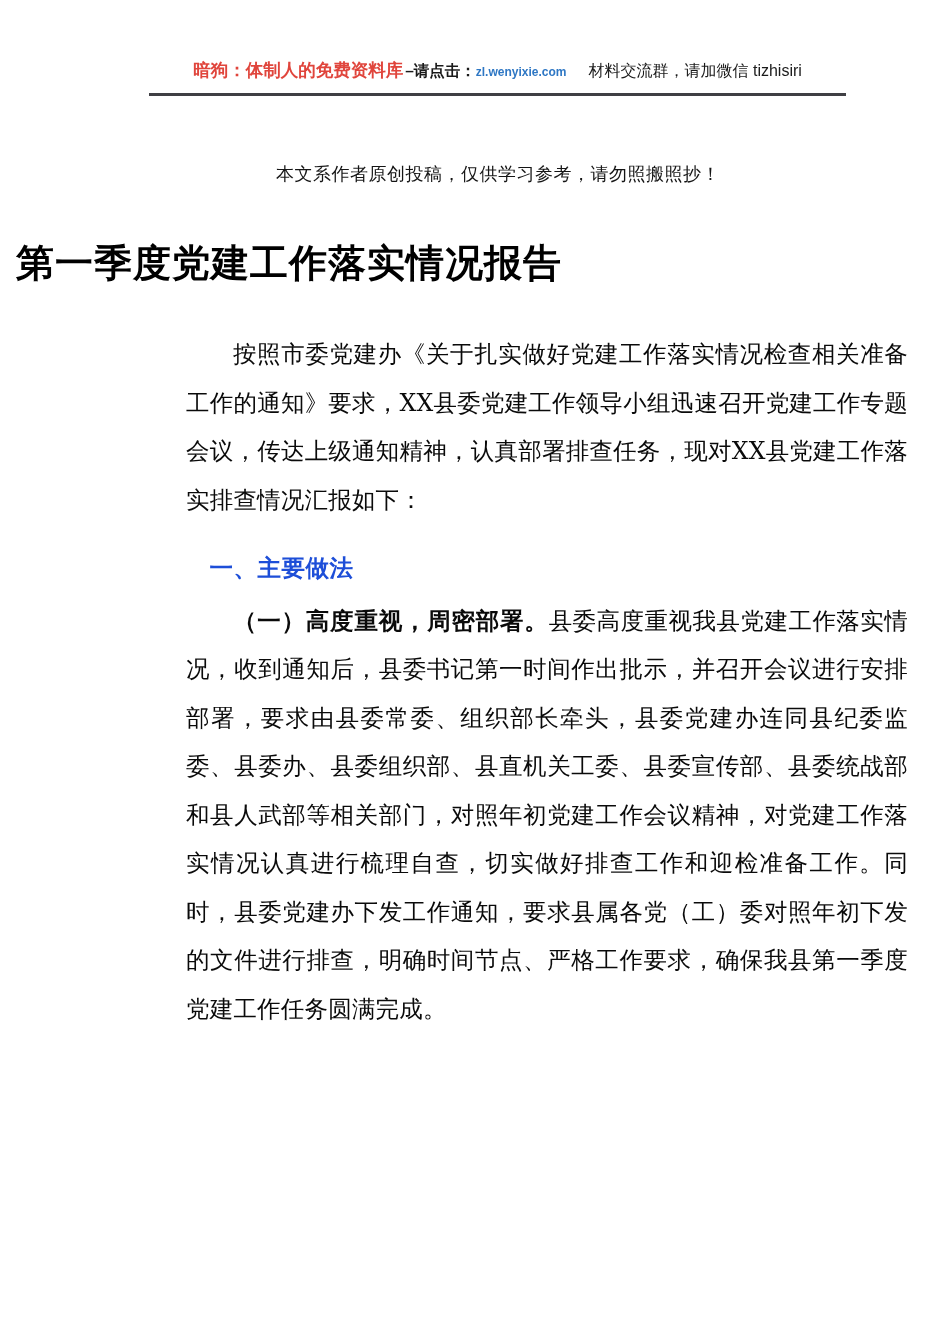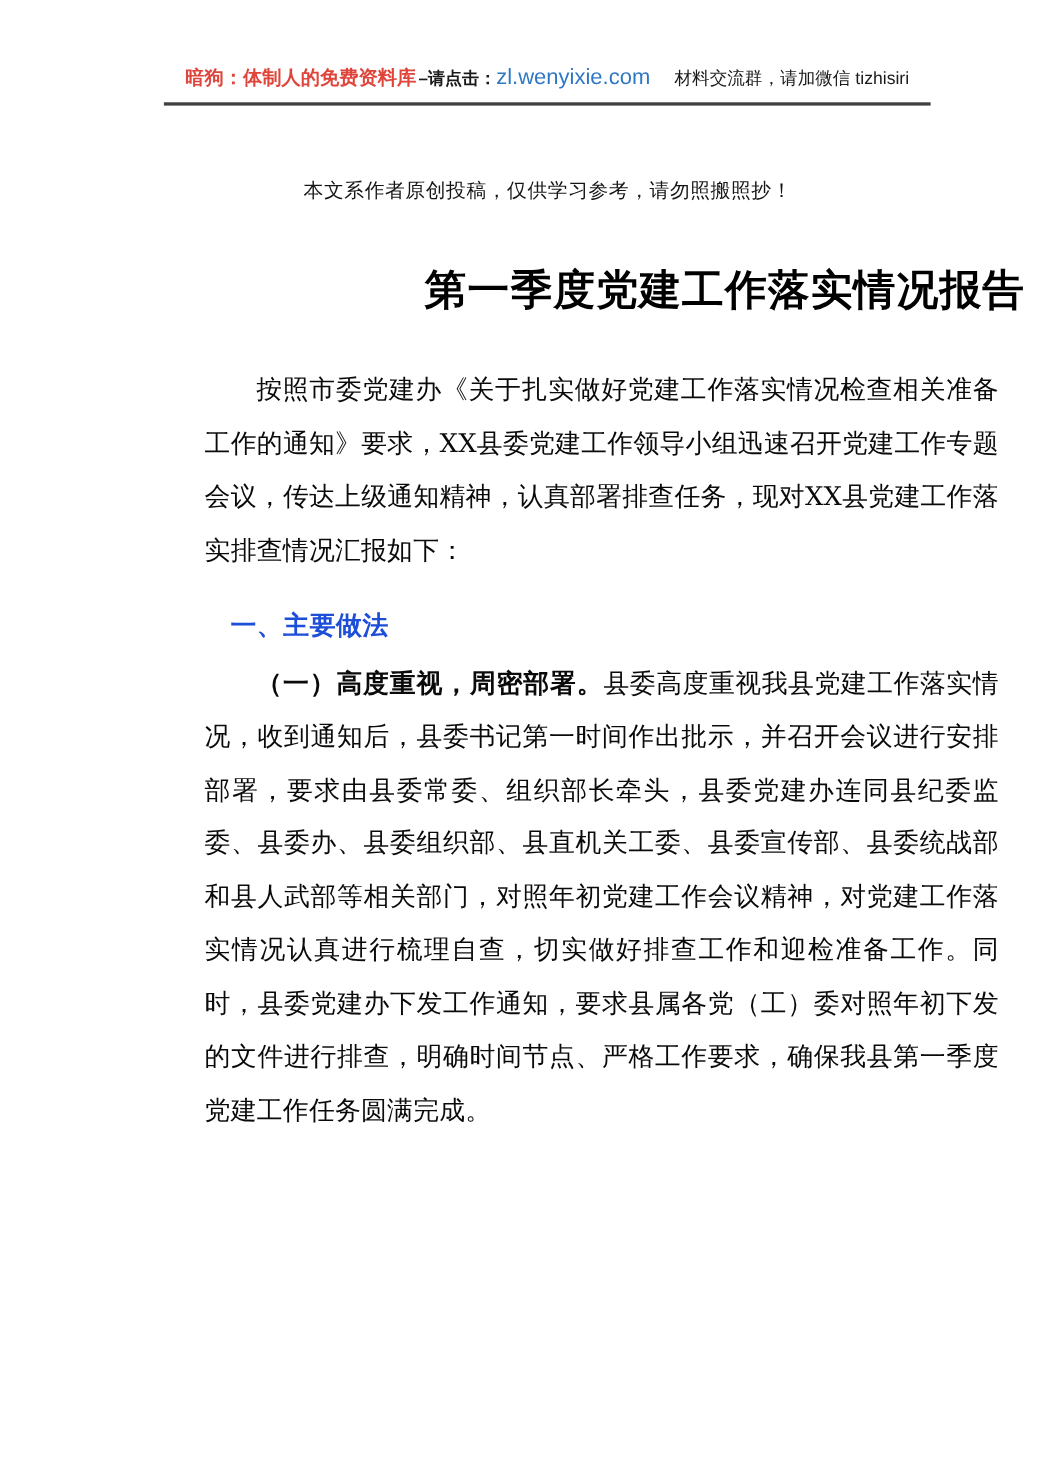--- a/index.html
+++ b/index.html
@@ -48,22 +48,22 @@
     font-size: 17.5px;
   }
   .promo-click {
     color: #1a1a1a;
     font-weight: 700;
     font-size: 15.5px;
     margin-left: 2px;
   }
   .promo-link {
     color: #2e77c4;
-    font-weight: 400;
-    font-size: 20px;
+    font-weight: 700;
+    font-size: 12px;
     margin-left: 0;
     text-decoration: none;
   }
   .promo-tail {
     color: #1a1a1a;
     font-weight: 400;
     font-size: 16px;
     margin-left: 22px;
   }
   .promo-rule {
@@ -87,21 +87,21 @@
     color: #151515;
     letter-spacing: 0.5px;
     text-align: center;
   }
 
   .doc-title {
     position: absolute;
     left: 0;
     top: 212px;
     width: 916px;
-    text-align: right;
+    text-align: left;
     font-family: "DejaVu Serif", serif;
     font-weight: 700;
     font-size: 38px;
     line-height: 52px;
     letter-spacing: 1px;
     color: #000000;
   }
 
   .content {
     position: absolute;

